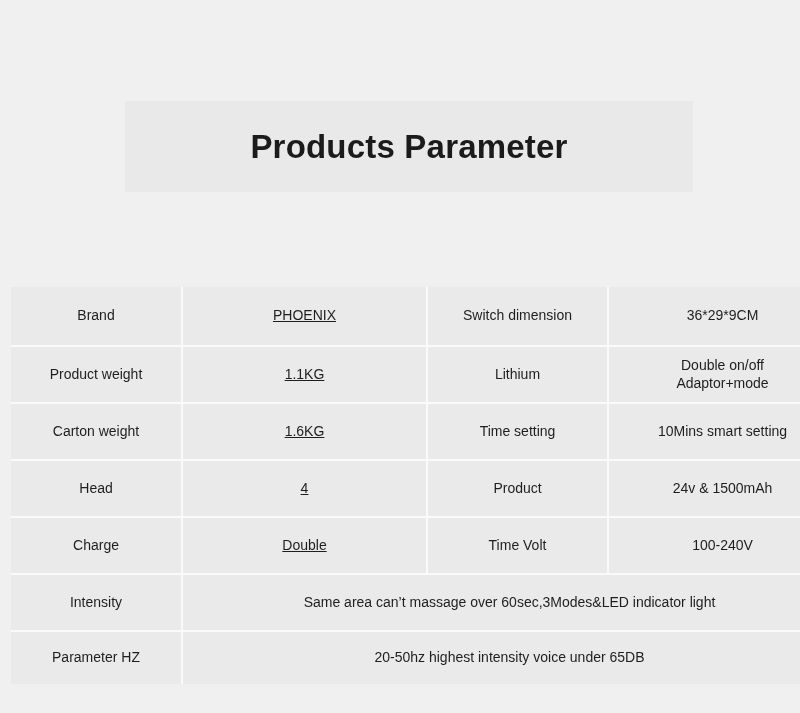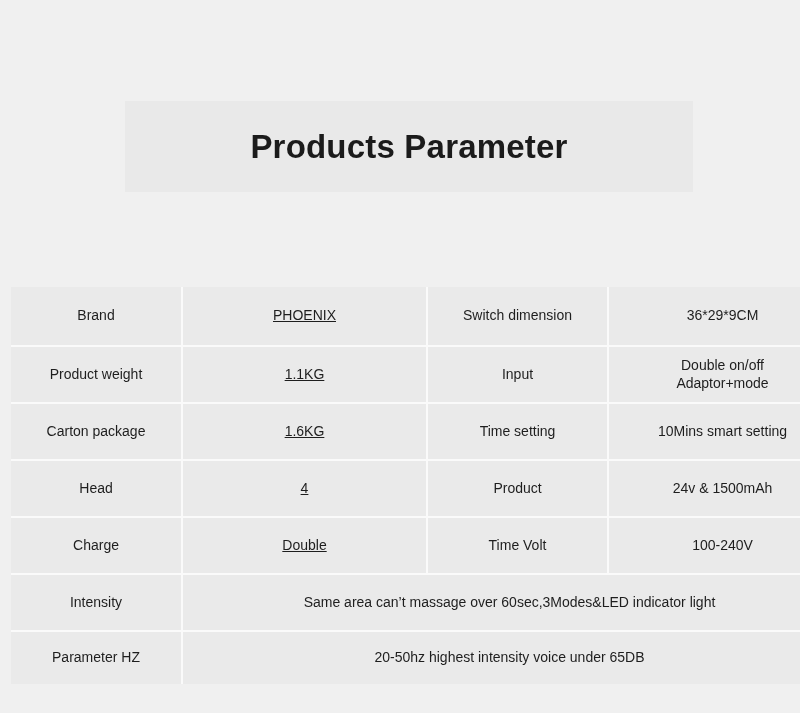--- a/index.html
+++ b/index.html
@@ -107,29 +107,29 @@
     <tr>
       <td class="c-label-1 r-tall">Brand</td>
       <td class="c-value-1 r-tall muted">PHOENIX</td>
       <td class="c-label-2 r-tall">Switch dimension</td>
       <td class="c-value-2 r-tall muted">36*29*9CM</td>
     </tr>
 
     <tr>
       <td class="c-label-1 r-std">Product weight</td>
       <td class="c-value-1 r-std">1.1KG</td>
-      <td class="c-label-2 r-std">Input</td>
+      <td class="c-label-2 r-std">Lithium</td>
       <td class="c-value-2 r-std two-line">
         <div>Double on/off</div>
         <div>Adaptor+mode</div>
       </td>
     </tr>
 
     <tr>
-      <td class="c-label-1 r-std">Carton package</td>
+      <td class="c-label-1 r-std">Carton weight</td>
       <td class="c-value-1 r-std">1.6KG</td>
       <td class="c-label-2 r-std">Time setting</td>
       <td class="c-value-2 r-std smaller">10Mins smart setting</td>
     </tr>
 
     <tr>
       <td class="c-label-1 r-std">Head</td>
       <td class="c-value-1 r-std">4</td>
       <td class="c-label-2 r-std">Product</td>
       <td class="c-value-2 r-std">24v &amp; 1500mAh</td>

